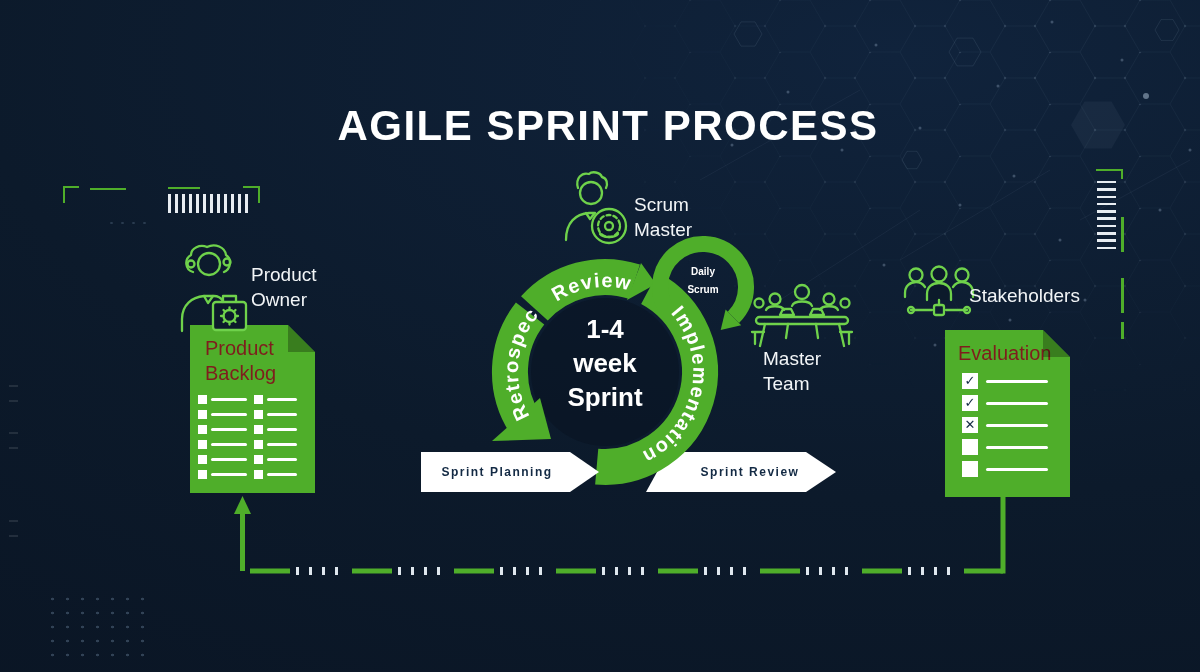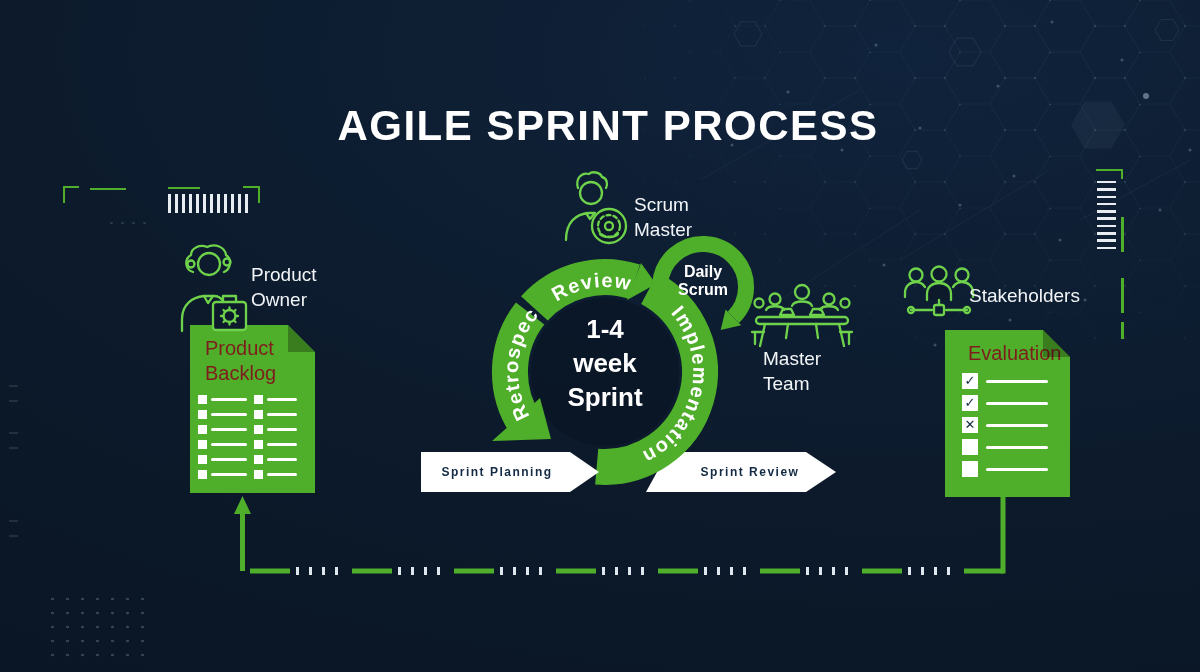--- a/index.html
+++ b/index.html
@@ -23,21 +23,21 @@
   
   .role-label{color:#f2f5f7;font-size:19px;line-height:1.32;font-weight:400;z-index:3;}
   
   .cycle-svg{left:410px;top:230px;z-index:4;}
   .cycle-svg .arc{stroke:var(--green);fill:none;}
   .cycle-svg .arcfill{fill:var(--green);}
   .cycle-svg text{font-family:"Liberation Sans","DejaVu Sans",sans-serif;font-weight:700;fill:#fff;font-size:20px;letter-spacing:1.3px;}
   .center-text{left:543px;top:312px;width:124px;text-align:center;z-index:5;
     color:#fff;font-size:26px;font-weight:700;line-height:34px;}
   .daily-text{left:671px;top:263px;width:64px;text-align:center;z-index:5;
-    color:#fff;font-size:16px;font-weight:700;line-height:18px;}
+    color:#fff;font-size:10px;font-weight:700;line-height:18px;}
   
   .banner{background:#fff;height:40px;display:flex;align-items:center;justify-content:center;
     color:var(--navy);font-size:12px;font-weight:700;letter-spacing:1.5px;}
   .banner-planning{left:421px;top:452px;width:178px;z-index:5;
     clip-path:polygon(0 0,149px 0,178px 20px,149px 40px,0 40px);padding-right:26px;box-sizing:border-box;}
   .banner-review{left:646px;top:452px;width:190px;z-index:3;
     clip-path:polygon(22px 0,160px 0,190px 20px,160px 40px,0 40px);padding-left:18px;box-sizing:border-box;}
   
   .doc-card{background:var(--green);z-index:2;
     clip-path:polygon(0 0,calc(100% - 27px) 0,100% 27px,100% 100%,0 100%);}
@@ -278,21 +278,21 @@
           <span class="bl-sq"></span>
           <span class="bl-line"></span>
           <span class="bl-sq"></span>
           <span class="bl-line short"></span>
         </div>
       </div>
   </div>
 
   <div class="abs doc-card card-eval">
     <div class="doc-fold"></div>
-    <div class="doc-title" style="padding-left:23px">Evaluation</div>
+    <div class="doc-title" style="padding-left:13px">Evaluation</div>
     <div class="ev-list">
         <div class="ev-row">
           <span class="ev-box">✓</span>
           <span class="ev-line"></span>
         </div>
         <div class="ev-row">
           <span class="ev-box">✓</span>
           <span class="ev-line"></span>
         </div>
         <div class="ev-row">

